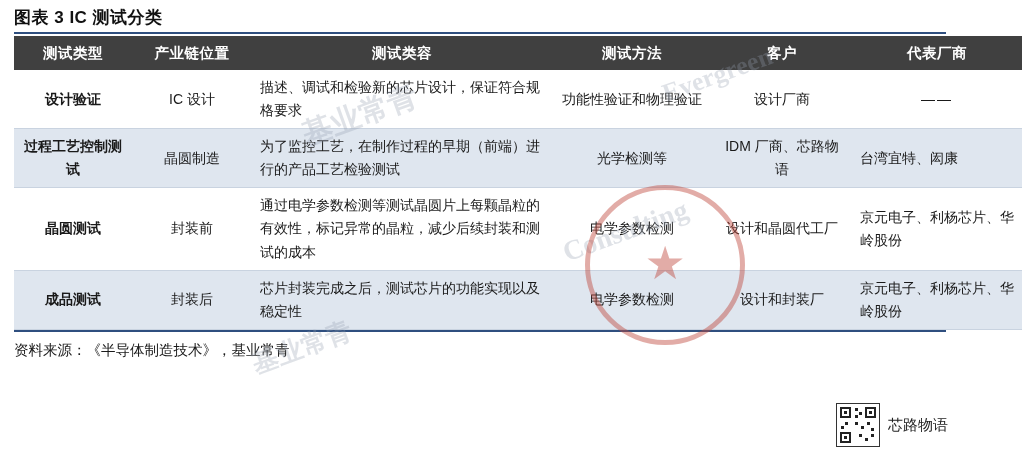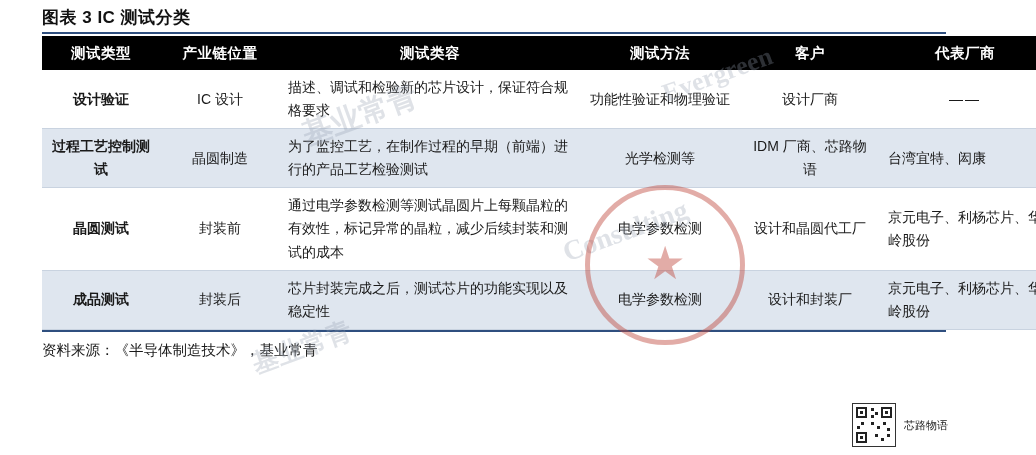--- a/index.html
+++ b/index.html
@@ -13,21 +13,20 @@
     font-family: "Liberation Sans", sans-serif;
     color: #1a1a1a;
     overflow: hidden;
   }
   .page {
     position: relative;
     width: 960px;
     height: 455px;
     box-sizing: border-box;
     background: #ffffff;
-    padding-left: 28px;
   }
 
   
   .title-row {
     position: relative;
     height: 36px;
     padding: 6px 14px 0 14px;
     box-sizing: border-box;
   }
   .title-text {
@@ -50,21 +49,21 @@
   .table-wrap {
     position: relative;
     margin: 0 14px;
   }
   table.ic-table {
     width: 1008px;
     border-collapse: collapse;
     table-layout: fixed;
   }
   table.ic-table th {
-    background: #000000;
+    background: #404040;
     color: #ffffff;
     font-size: 14.5px;
     font-weight: bold;
     height: 32px;
     text-align: center;
     border: none;
     letter-spacing: 0.5px;
   }
   table.ic-table td {
     font-size: 14px;
@@ -186,21 +185,21 @@
     border: 1px solid #333;
     position: relative;
     overflow: hidden;
   }
   .qr-box i {
     position: absolute;
     background: #222;
     display: block;
   }
   .qr-label {
-    font-size: 11px;
+    font-size: 15px;
     color: #222;
     background: rgba(255,255,255,0.75);
     padding: 1px 2px;
   }
 </style>
 </head>
 <body>
 
 <div class="page">
 

